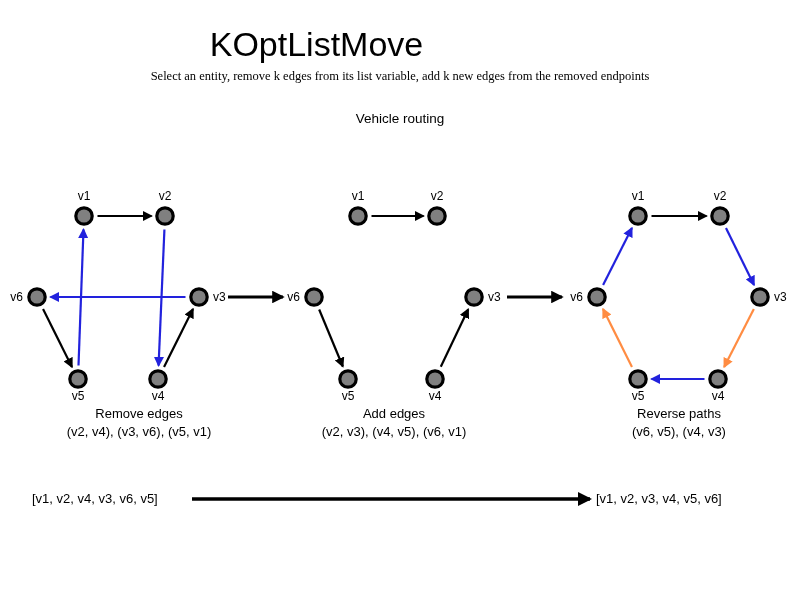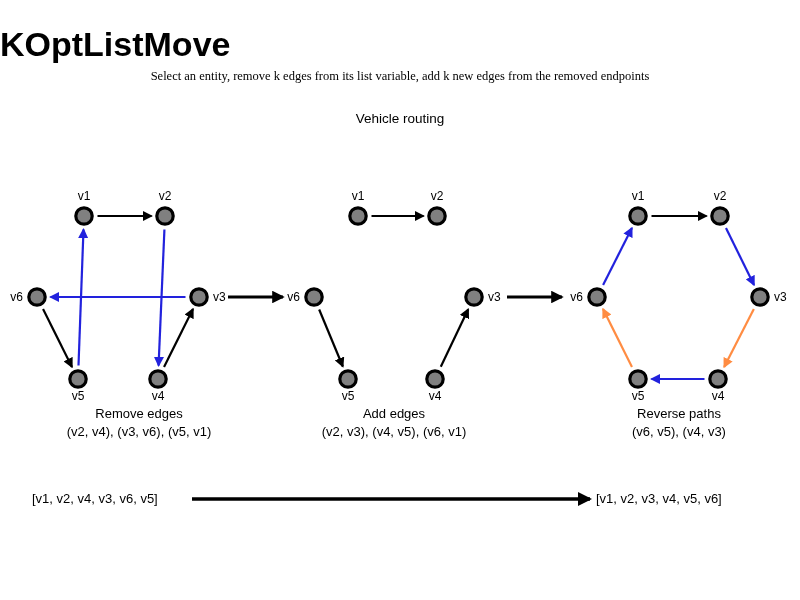--- a/index.html
+++ b/index.html
@@ -17,23 +17,23 @@
   #stage {
     position: relative;
     width: 800px;
     height: 600px;
   }
   .title {
     position: absolute;
     left: 0;
     top: 24px;
     width: 633px;
-    text-align: left;
+    text-align: center;
     font-size: 34px;
-    font-weight: 700;
+    font-weight: 400;
     letter-spacing: 0px;
     line-height: 40px;
   }
   .subtitle {
     position: absolute;
     left: 0;
     top: 68px;
     width: 800px;
     text-align: center;
     font-size: 12.5px;

